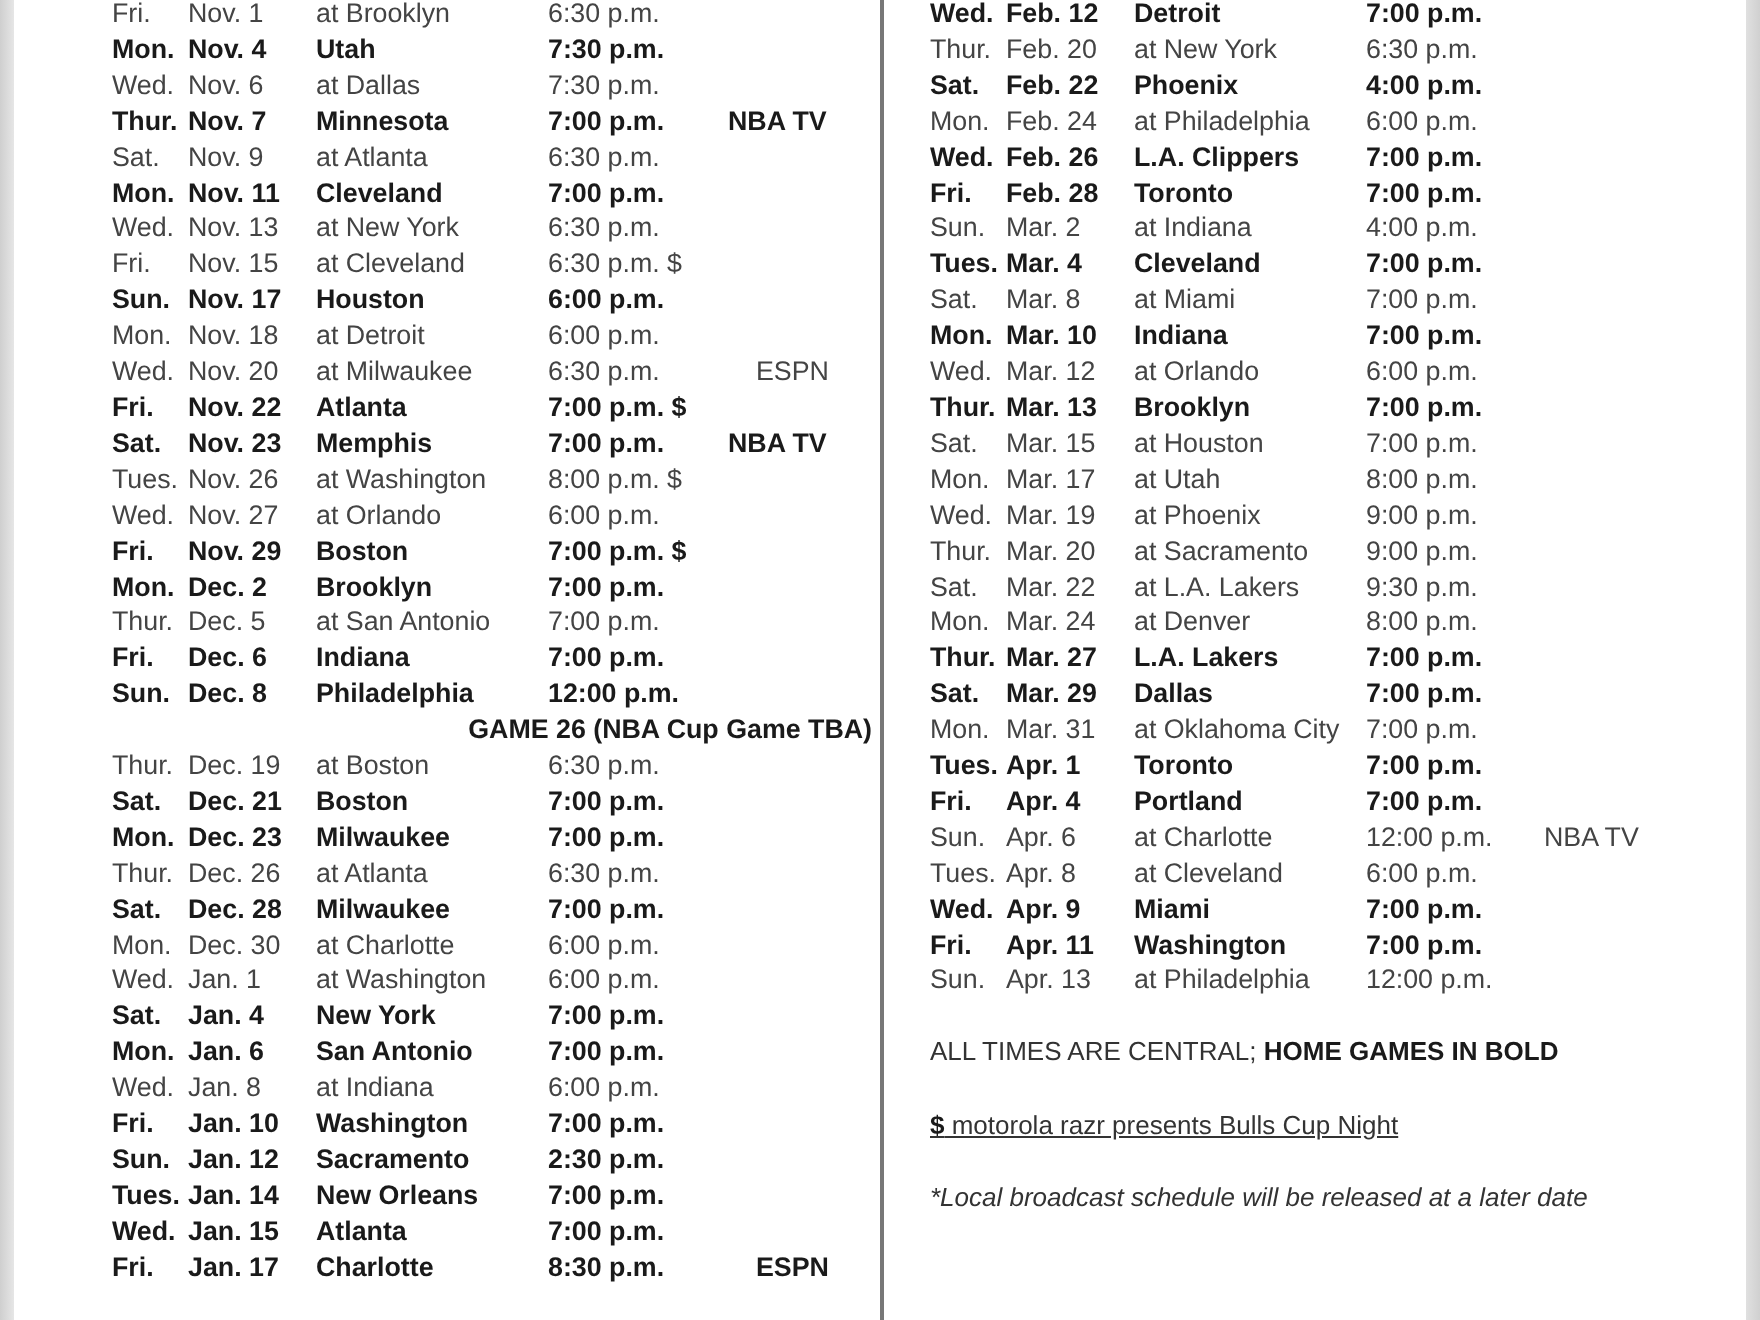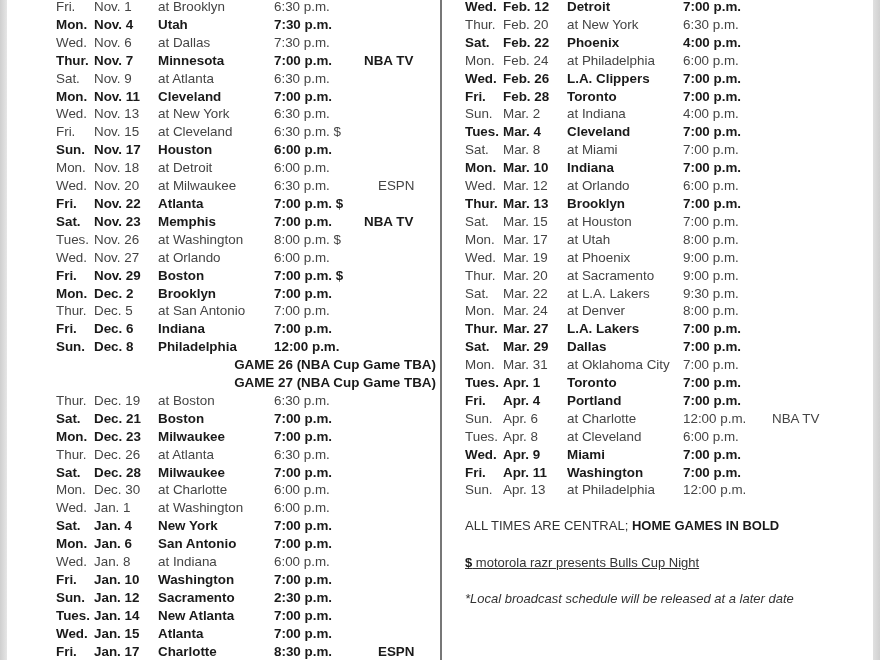--- a/index.html
+++ b/index.html
@@ -175,21 +175,20 @@
       </div>
       <div class="row home">
         <span class="c-day">Sun.</span>
         <span class="c-date">Dec. 8</span>
         <span class="c-opp">Philadelphia</span>
         <span class="c-time">12:00 p.m.</span>
         <span class="c-tv"></span>
       </div>
     </div>
   <div class="note-row">GAME 26 (NBA Cup Game TBA)</div>
-  <div class="note-row">GAME 27 (NBA Cup Game TBA)</div>
   <div id="left-rows-2">
       <div class="row">
         <span class="c-day">Thur.</span>
         <span class="c-date">Dec. 19</span>
         <span class="c-opp">at Boston</span>
         <span class="c-time">6:30 p.m.</span>
         <span class="c-tv"></span>
       </div>
       <div class="row home">
         <span class="c-day">Sat.</span>
@@ -264,21 +263,21 @@
       <div class="row home">
         <span class="c-day">Sun.</span>
         <span class="c-date">Jan. 12</span>
         <span class="c-opp">Sacramento</span>
         <span class="c-time">2:30 p.m.</span>
         <span class="c-tv"></span>
       </div>
       <div class="row home">
         <span class="c-day">Tues.</span>
         <span class="c-date">Jan. 14</span>
-        <span class="c-opp">New Atlanta</span>
+        <span class="c-opp">New Orleans</span>
         <span class="c-time">7:00 p.m.</span>
         <span class="c-tv"></span>
       </div>
       <div class="row home">
         <span class="c-day">Wed.</span>
         <span class="c-date">Jan. 15</span>
         <span class="c-opp">Atlanta</span>
         <span class="c-time">7:00 p.m.</span>
         <span class="c-tv"></span>
       </div>

